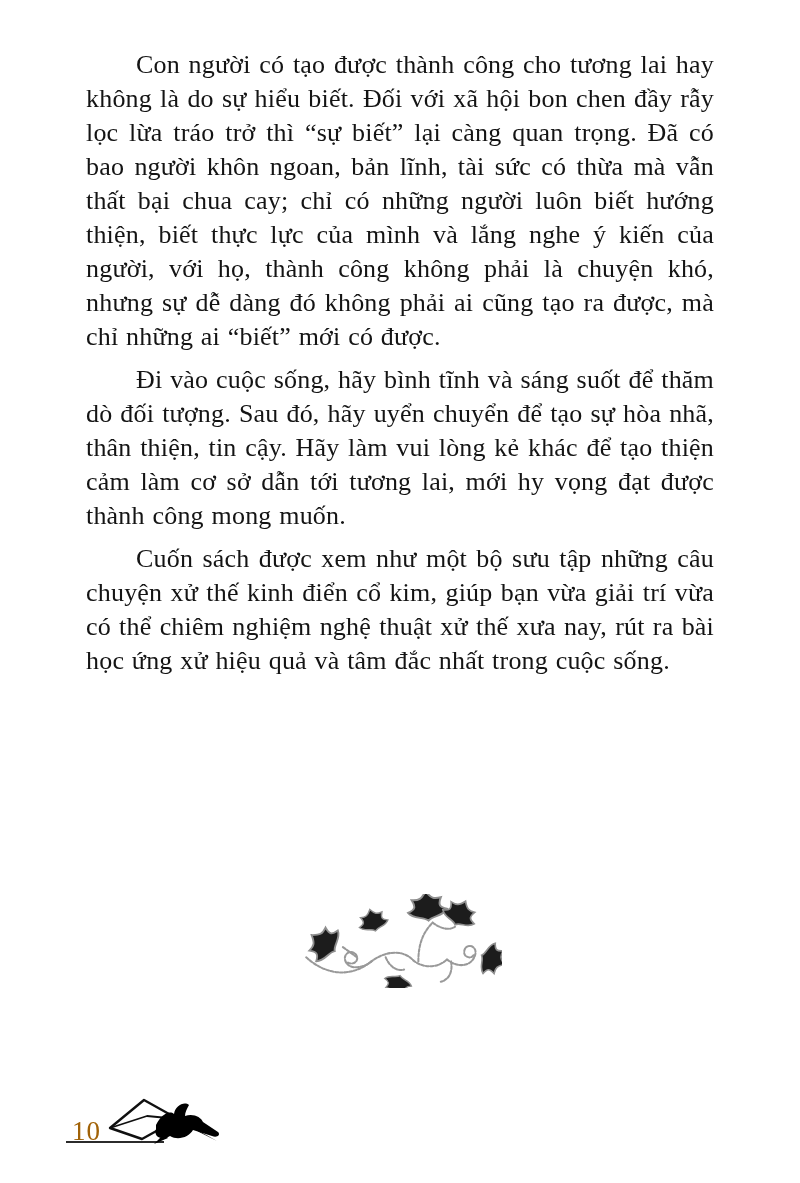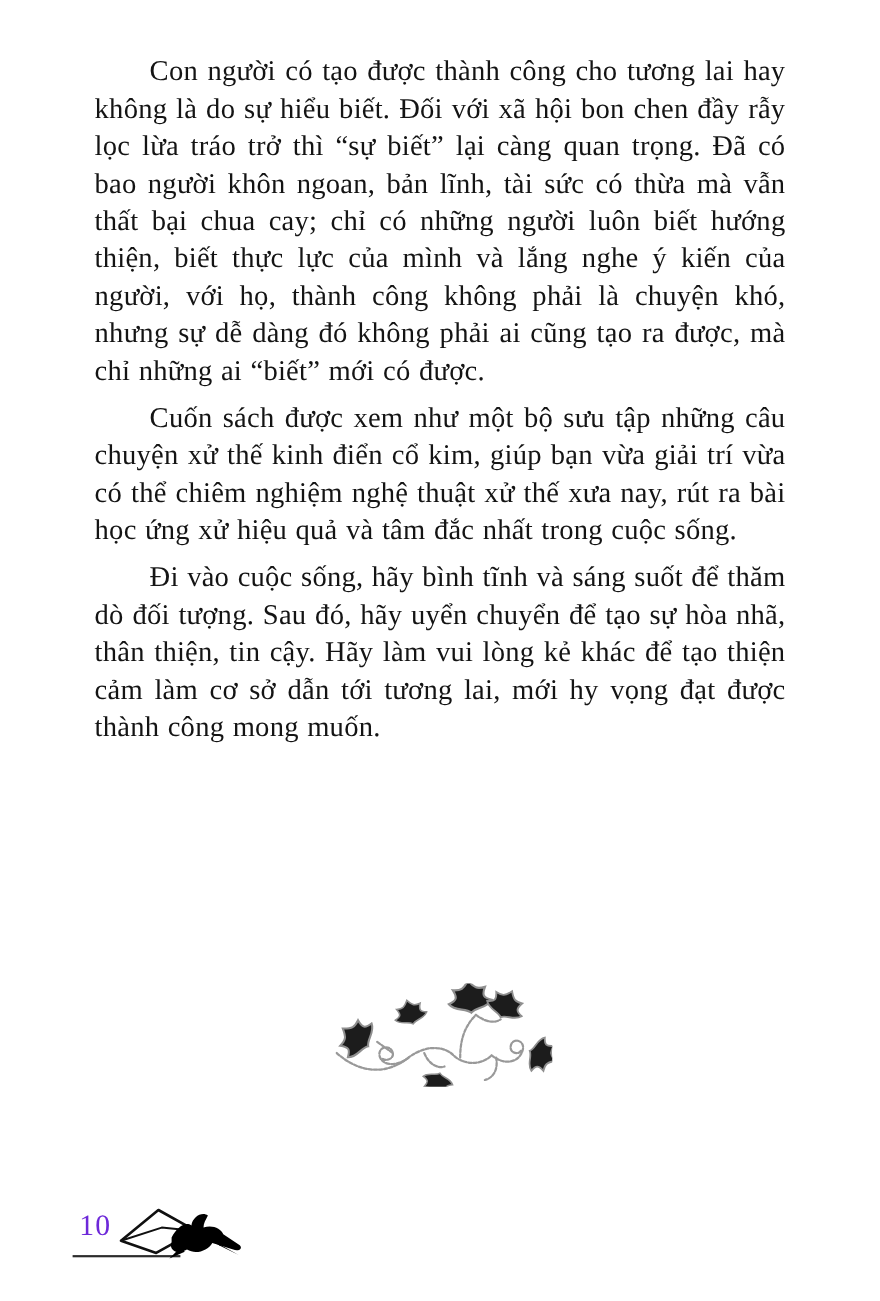--- a/index.html
+++ b/index.html
@@ -42,25 +42,25 @@
   .footer {
     position: absolute;
     left: 66px;
     top: 1094px;
     width: 190px;
     height: 58px;
   }
   .page-number {
     position: absolute;
     left: 6px;
-    bottom: 24px;
+    bottom: 7px;
     font-size: 27px;
     line-height: 27px;
     letter-spacing: 1px;
-    color: #6d28d9;
+    color: #a16207;
   }
   .footer-rule {
     position: absolute;
     left: 0;
     bottom: 9px;
     width: 98px;
     height: 2px;
     background: #2b2b2b;
   }
   .footer-icon {
@@ -71,22 +71,22 @@
     height: 56px;
   }
 </style>
 </head>
 <body>
 
 <div class="page">
 
   <main class="text-block">
     <p>Con người có tạo được thành công cho tương lai hay không là do sự hiểu biết. Đối với xã hội bon chen đầy rẫy lọc lừa tráo trở thì “sự biết” lại càng quan trọng. Đã có bao người khôn ngoan, bản lĩnh, tài sức có thừa mà vẫn thất bại chua cay; chỉ có những người luôn biết hướng thiện, biết thực lực của mình và lắng nghe ý kiến của người, với họ, thành công không phải là chuyện khó, nhưng sự dễ dàng đó không phải ai cũng tạo ra được, mà chỉ những ai “biết” mới có được.</p>
+    <p>Đi vào cuộc sống, hãy bình tĩnh và sáng suốt để thăm dò đối tượng. Sau đó, hãy uyển chuyển để tạo sự hòa nhã, thân thiện, tin cậy. Hãy làm vui lòng kẻ khác để tạo thiện cảm làm cơ sở dẫn tới tương lai, mới hy vọng đạt được thành công mong muốn.</p>
     <p>Cuốn sách được xem như một bộ sưu tập những câu chuyện xử thế kinh điển cổ kim, giúp bạn vừa giải trí vừa có thể chiêm nghiệm nghệ thuật xử thế xưa nay, rút ra bài học ứng xử hiệu quả và tâm đắc nhất trong cuộc sống.</p>
-    <p>Đi vào cuộc sống, hãy bình tĩnh và sáng suốt để thăm dò đối tượng. Sau đó, hãy uyển chuyển để tạo sự hòa nhã, thân thiện, tin cậy. Hãy làm vui lòng kẻ khác để tạo thiện cảm làm cơ sở dẫn tới tương lai, mới hy vọng đạt được thành công mong muốn.</p>
   </main>
 
   <div class="ornament">
     <svg viewBox="0 0 200 92" xmlns="http://www.w3.org/2000/svg">
       <defs>
         <path id="leaf" d="M0,0 C-4,-4 -12,-2 -16,-8 C-10,-10 -9,-12 -12,-18 C-6,-17 -4,-18 0,-24 C4,-18 6,-17 12,-18 C9,-12 10,-10 16,-8 C12,-2 4,-4 0,0 Z" fill="#1c1c1c" stroke="#8f8f8f" stroke-width="1.6"></path>
       </defs>
 
       <g fill="none" stroke="#999999" stroke-width="2" stroke-linecap="round" stroke-dasharray="3 1.6">
         <path d="M8,62 C28,80 52,82 72,66 C88,54 104,56 112,64 C120,72 136,74 146,64"></path>

